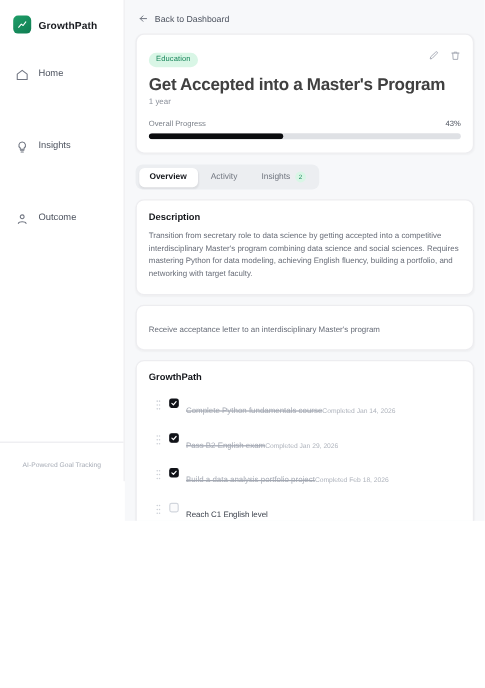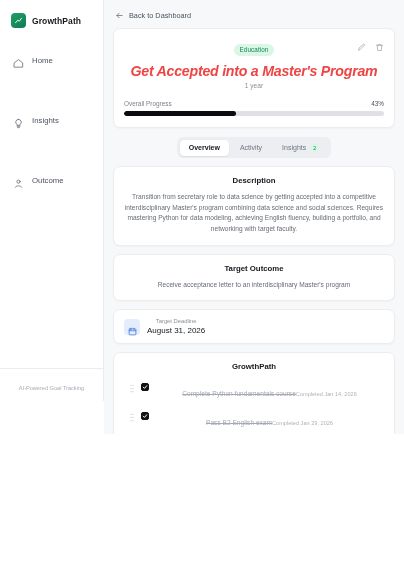--- a/index.html
+++ b/index.html
@@ -39,21 +39,21 @@
     margin-top: auto;
     border-top: 1px solid #ececef;
     padding: 7px 0;
     text-align: center;
   }
   .side-foot span { font-size: 5.6px; color: #a6abb5; }
 
   
   .main {
     flex: 1; height: 434px; background: #f7f8fa;
-    overflow: hidden; position: relative; text-align: center;
+    overflow: hidden; position: relative;
   }
   .back-row { padding: 11px 0 0 11px; display: flex; align-items: center; gap: 5px; cursor: pointer; }
   .back-row .ic { width: 9px; height: 9px; color: #6f7480; }
   .back-row span { font-size: 7.3px; color: #4c525e; }
 
   .card {
     background: #ffffff;
     border: 1px solid #ededf0;
     border-radius: 7px;
     margin: 8px 9px 0 9px;
@@ -65,21 +65,21 @@
   .pill {
     display: inline-block;
     background: #d9f6e6; color: #17855a;
     font-size: 6.3px; padding: 2.5px 6px; border-radius: 9px;
     letter-spacing: .1px;
   }
   .goal-actions { position: absolute; top: 9px; right: 10px; display: flex; gap: 9px; }
   .goal-actions .ic { width: 9px; height: 9px; color: #a0a5b0; cursor: pointer; }
   .goal-title {
     margin-top: 7px;
-    font-size: 14.2px; font-weight: bold; color: #ef4444; letter-spacing: -.25px; font-style: italic;
+    font-size: 14.2px; font-weight: bold; color: #404040; letter-spacing: -.25px;
   }
   .goal-sub { margin-top: 3px; font-size: 6.6px; color: #8a8f99; }
 
   .prog-head {
     margin-top: 11px; display: flex; justify-content: space-between; align-items: baseline;
   }
   .prog-head .t { font-size: 6.4px; color: #7b8089; }
   .prog-head .v { font-size: 6.4px; color: #4c525e; }
   .bar { margin-top: 4px; height: 5px; border-radius: 3px; background: #dfe1e5; overflow: hidden; }
   .bar-fill { height: 100%; border-radius: 3px; background: #0b0c0f; }
@@ -245,41 +245,24 @@
     </div>
 
     
     <section class="card desc-card">
       <div class="sec-title">Description</div>
       <p class="sec-body">Transition from secretary role to data science by getting accepted into a competitive interdisciplinary Master's program combining data science and social sciences. Requires mastering Python for data modeling, achieving English fluency, building a portfolio, and networking with target faculty.</p>
     </section>
 
     
     <section class="card outcome-card">
-      <div class="sec-title">Target Outcome</div>
       <p class="sec-body">Receive acceptance letter to an interdisciplinary Master's program</p>
     </section>
 
     
-    <section class="card deadline-card">
-      <span class="dl-icon">
-        <span class="ic">
-          <svg viewBox="0 0 24 24" width="9" height="9" fill="none" stroke="currentColor" stroke-width="2" stroke-linecap="round" stroke-linejoin="round">
-              <rect x="3" y="5" width="18" height="16" rx="2"></rect>
-              <path d="M3 10h18"></path>
-              <path d="M8 3v4"></path>
-              <path d="M16 3v4"></path>
-            </svg>
-        </span>
-      </span>
-      <span>
-        <span class="dl-lbl" style="display:block">Target Deadline</span>
-        <span class="dl-val" style="display:block">August 31, 2026</span>
-      </span>
-    </section>
 
     
     <section class="card ms-card">
       <div class="sec-title">GrowthPath</div>
       <div class="ms-list" id="msList">
           <div class="ms-row done">
             <span class="grip">
               <svg viewBox="0 0 6 14" width="4" height="9" fill="currentColor">
                 <circle cx="1.5" cy="2" r="1"></circle>
                 <circle cx="4.5" cy="2" r="1"></circle>

